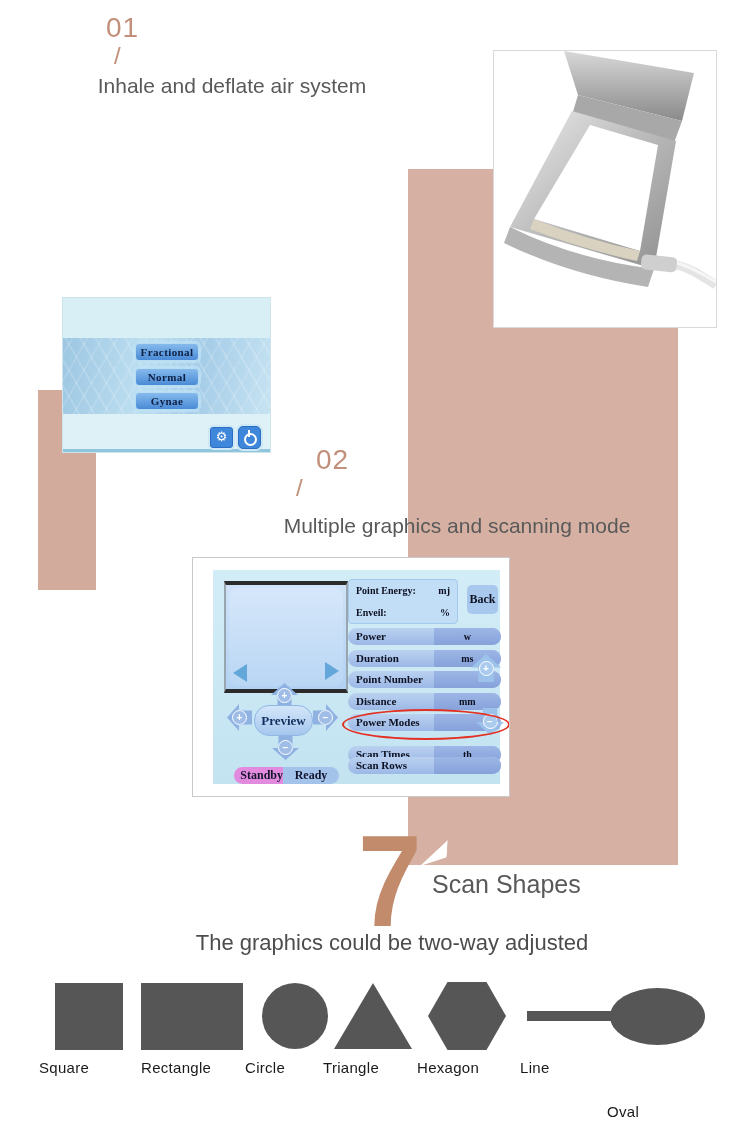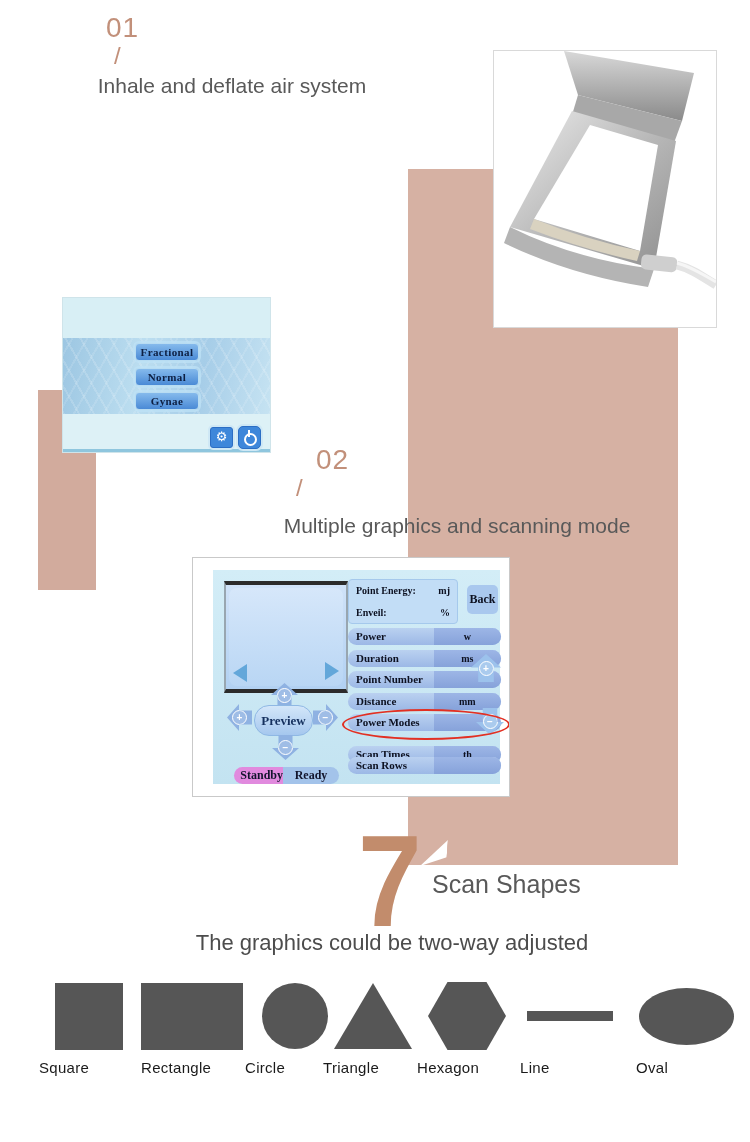--- a/index.html
+++ b/index.html
@@ -260,18 +260,18 @@
       <div class="shp" style="width:78px;height:68px;clip-path:polygon(25% 0,75% 0,100% 50%,75% 100%,25% 100%,0 50%);"></div>
     </div>
   <div class="slabel">Hexagon</div>
 </div>
 <div class="shape-item" style="left:520px;">
   <div class="shape-area">
       <div class="shp" style="width:86px;height:10px;"></div>
     </div>
   <div class="slabel">Line</div>
 </div>
-<div class="shape-item" style="left:636px;">
+<div class="shape-item" style="left:607px;gap:44px;">
   <div class="shape-area">
       <div class="shp" style="width:95px;height:57px;border-radius:50%;"></div>
     </div>
   <div class="slabel">Oval</div>
 </div>
 
 </body></html>

